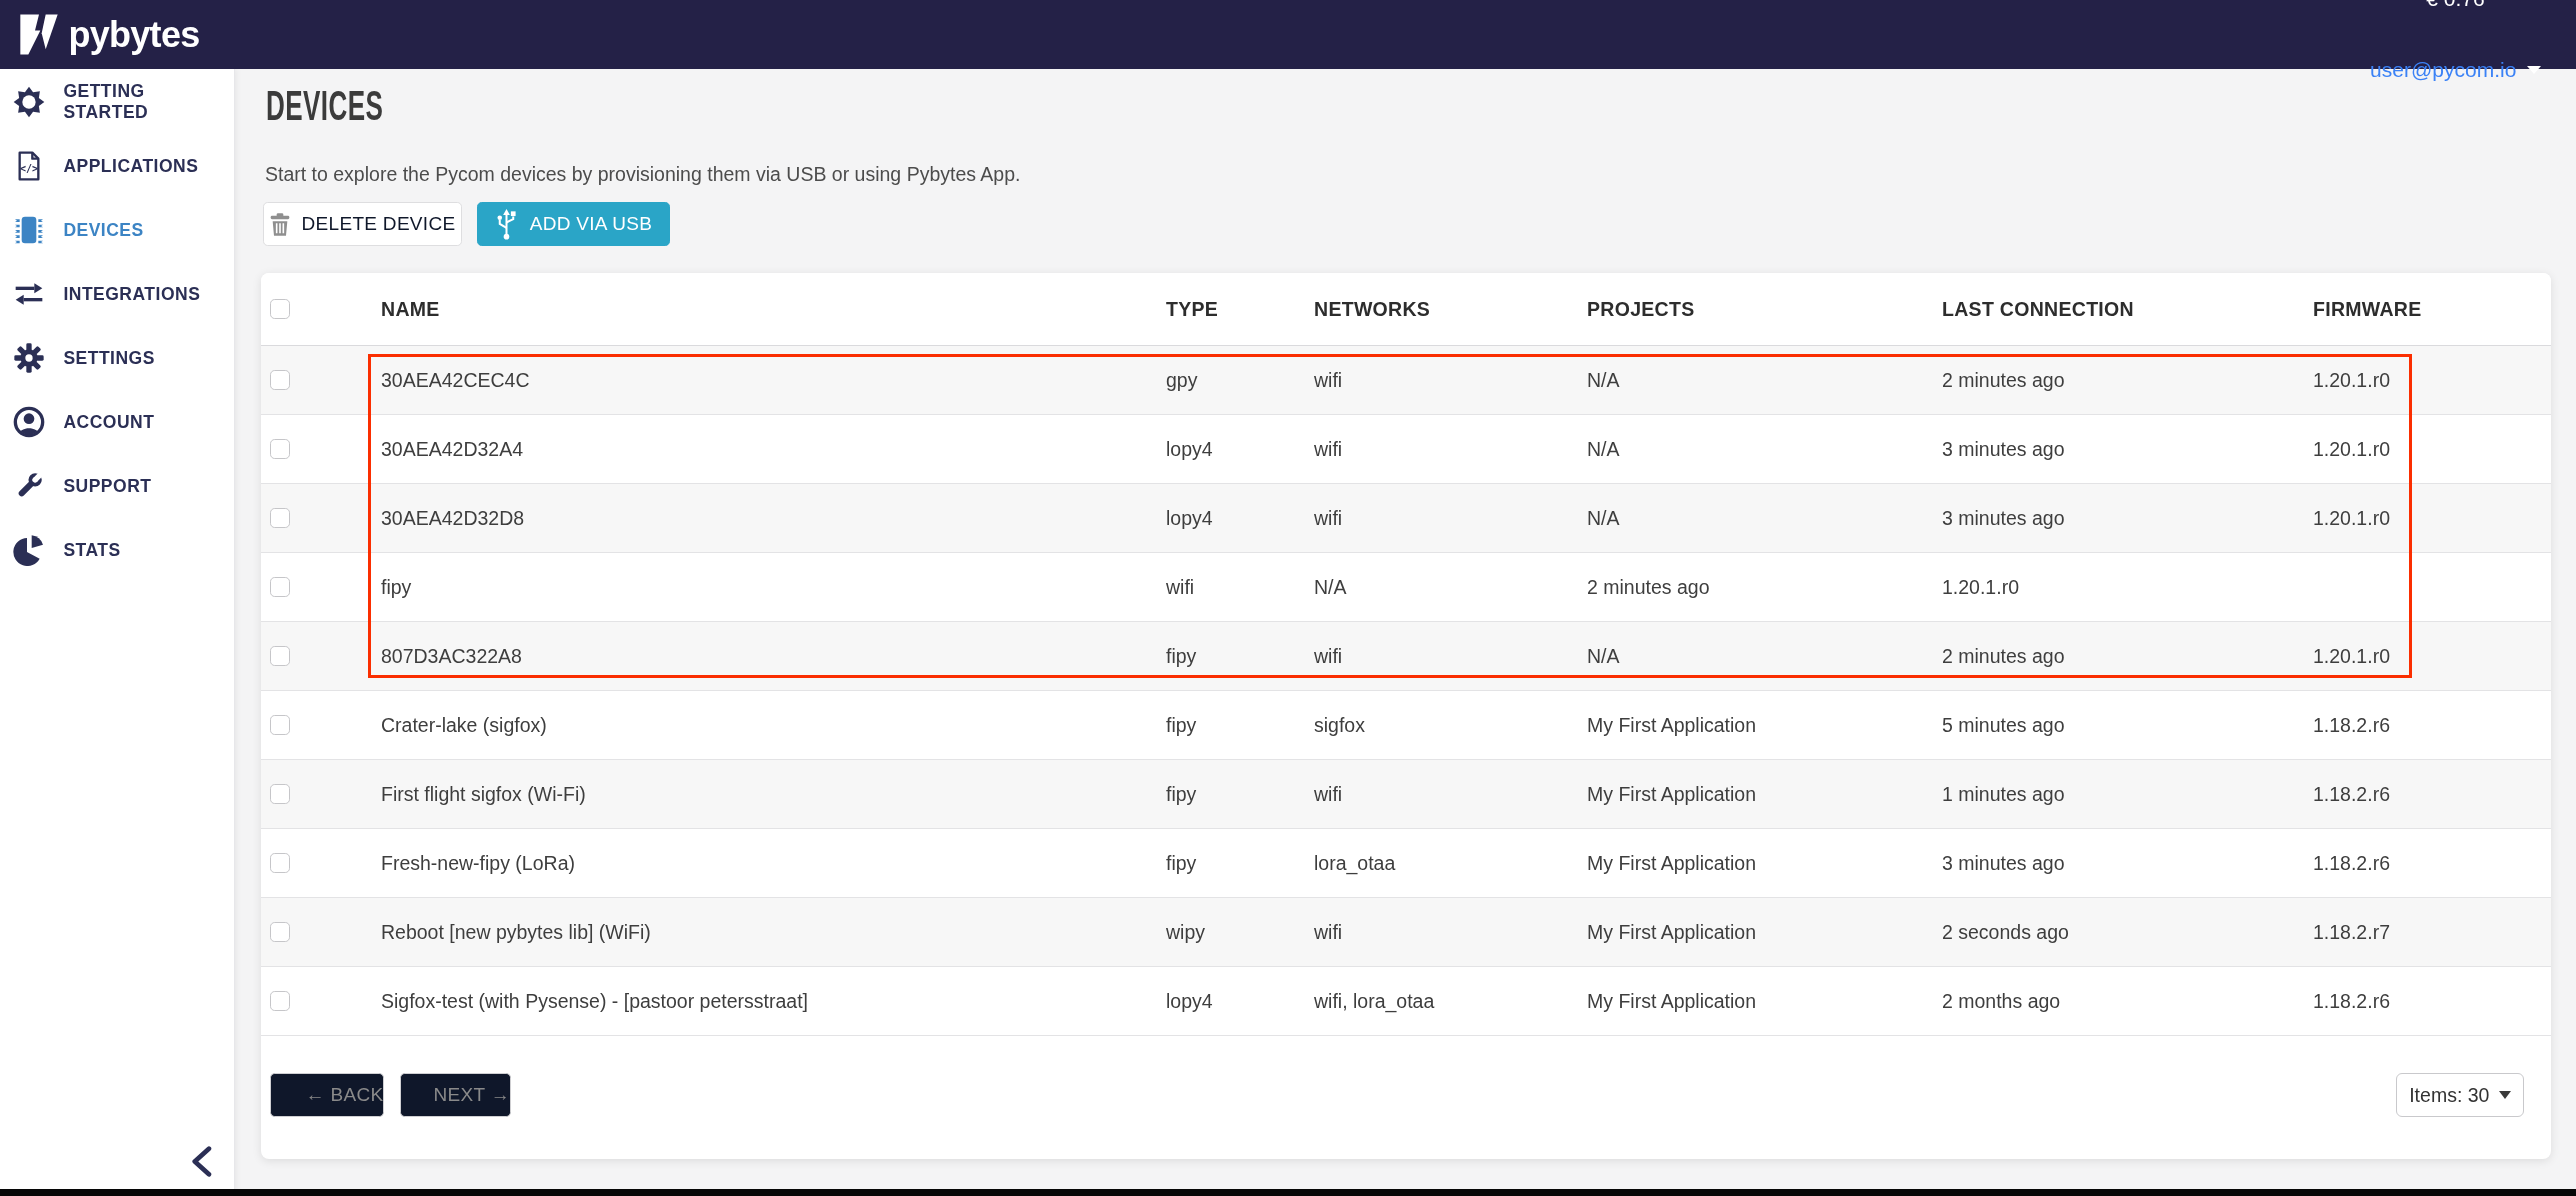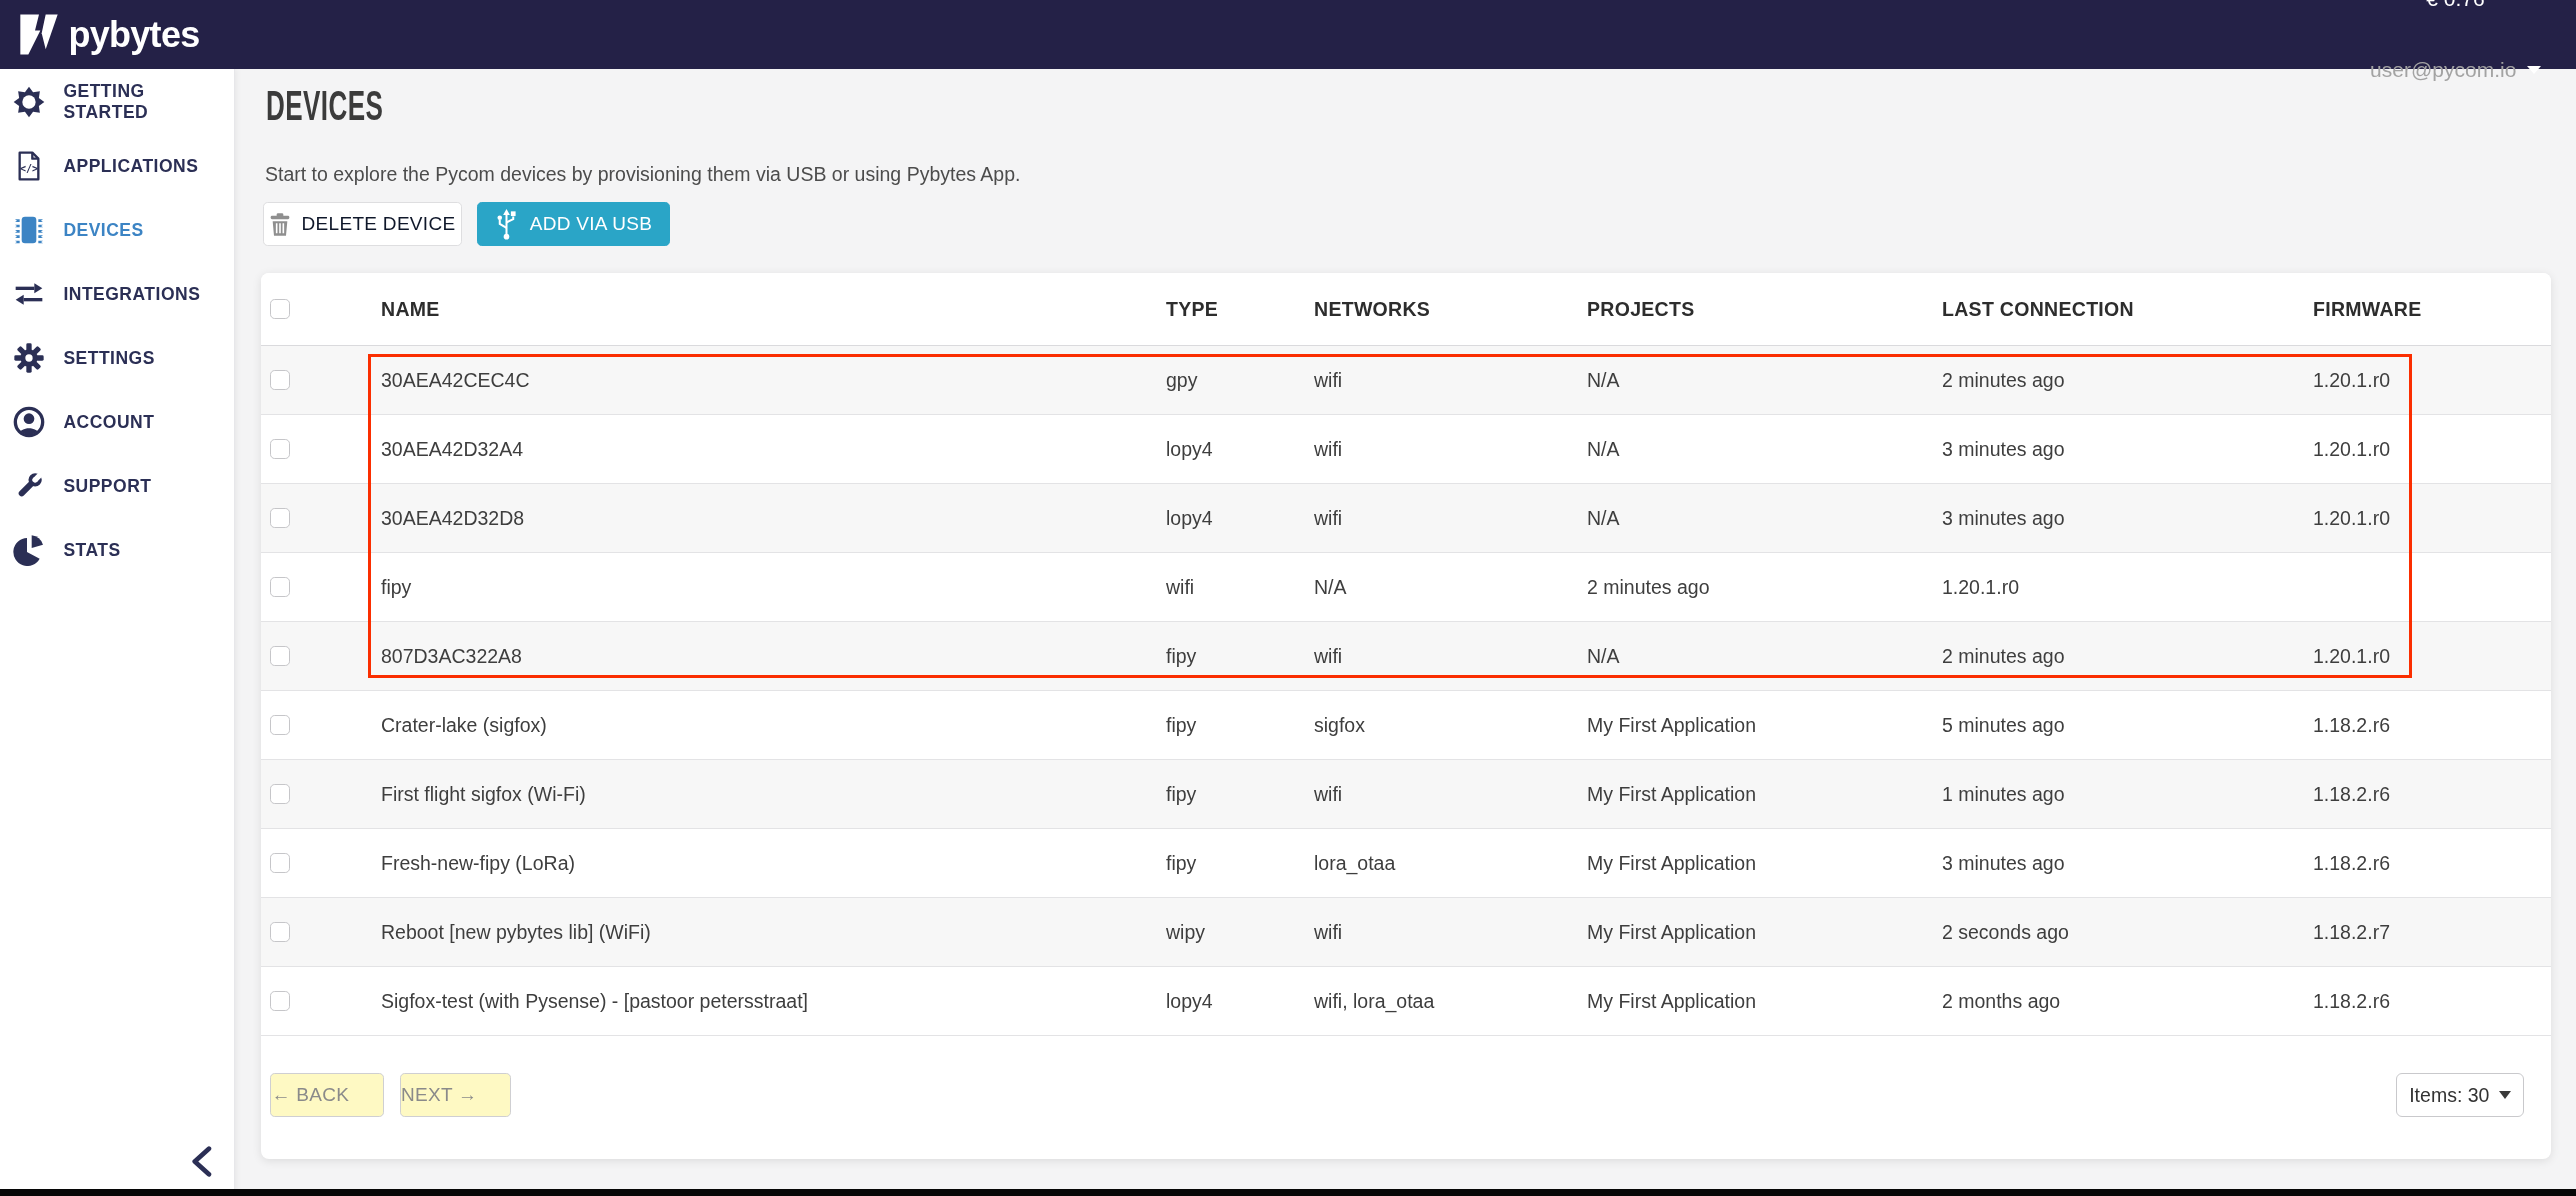--- a/index.html
+++ b/index.html
@@ -8,21 +8,21 @@
   .page { position:relative; width:2576px; height:1196px; background:#f4f4f5; overflow:hidden; }
 
   
   .topbar { position:absolute; left:0; top:0; width:2576px; height:69px; background:#242147;
             display:flex; align-items:center; z-index:30; }
   .logo { display:flex; align-items:center; margin-left:19px; }
   .logo svg { display:block; }
   .logo-text { color:#ffffff; font-size:36px; font-weight:bold; letter-spacing:-0.7px; margin-left:9.4px; }
   .topbar-right { margin-left:auto; display:flex; align-items:center; gap:47px; margin-right:35px;flex-direction:column; }
   .balance { color:#ffffff; font-size:21px; }
-  .usermenu { display:flex; align-items:center; gap:10.7px; color:#a3a3a3; font-size:21px; cursor:pointer; }
+  .usermenu { display:flex; align-items:center; gap:10.7px; color:#3b82f6; font-size:21px; cursor:pointer; }
   .caret-down { width:0; height:0; border-left:7.4px solid transparent; border-right:7.4px solid transparent;
                 border-top:8.7px solid #ffffff; }
 
   
   .sidebar { position:absolute; left:0; top:69px; width:235px; height:1127px; background:#ffffff;
              border-right:0.7px solid #e7e7ea; box-shadow:2px 0 5.4px rgba(0,0,0,0.05); z-index:20; }
   .nav { padding-top:1.3px; }
   .nav-item { height:64px; display:flex; align-items:center; cursor:pointer; }
   .nav-icon { width:35px; height:35px; margin-left:11.4px; margin-right:17px; display:flex;
               align-items:center; justify-content:center; flex:none; }
@@ -58,22 +58,22 @@
   .hcell { font-size:19.5px; font-weight:bold; color:#2d2d2d; letter-spacing:0.3px; }
   .cell { font-size:19.5px; color:#3e3e3e; }
   .checkbox { display:block; width:20px; height:20px; margin-left:8.7px; background:#ffffff;
               border:1.3px solid #c6c6c9; border-radius:4.7px; cursor:pointer; }
 
   
   .highlight-box { position:absolute; left:107px; top:81px; width:2044px; height:324px;
                    border:3.4px solid #fb2e00; z-index:5; pointer-events:none; }
 
   
-  .pg-btn { position:absolute; top:800px; height:44px; background:#fef9c3; border:0.7px solid #cfcfd2;
-            border-radius:4.7px; display:flex; align-items:center; justify-content:flex-start;
+  .pg-btn { position:absolute; top:800px; height:44px; background:#0f172a; border:0.7px solid #cfcfd2;
+            border-radius:4.7px; display:flex; align-items:center; justify-content:flex-end;
             font-size:19px; color:#8a8a8a; letter-spacing:0.3px; cursor:pointer; }
   .pg-back { left:9.4px; width:114px; }
   .pg-next { left:139px; width:111px; }
   .items-select { position:absolute; top:800px; left:2135px; width:128px; height:44px; background:#ffffff;
                   border:0.7px solid #c9c9cc; border-radius:6px; display:flex; align-items:center;
                   justify-content:center; gap:9.4px; font-size:19.5px; color:#333333; cursor:pointer; }
   .items-caret { width:0; height:0; border-left:6.7px solid transparent; border-right:6.7px solid transparent;
                  border-top:8px solid #3a3a3a; }
 
   .bottom-strip { position:absolute; left:0; top:1189px; width:2576px; height:6.7px; background:#060606; z-index:40; }

